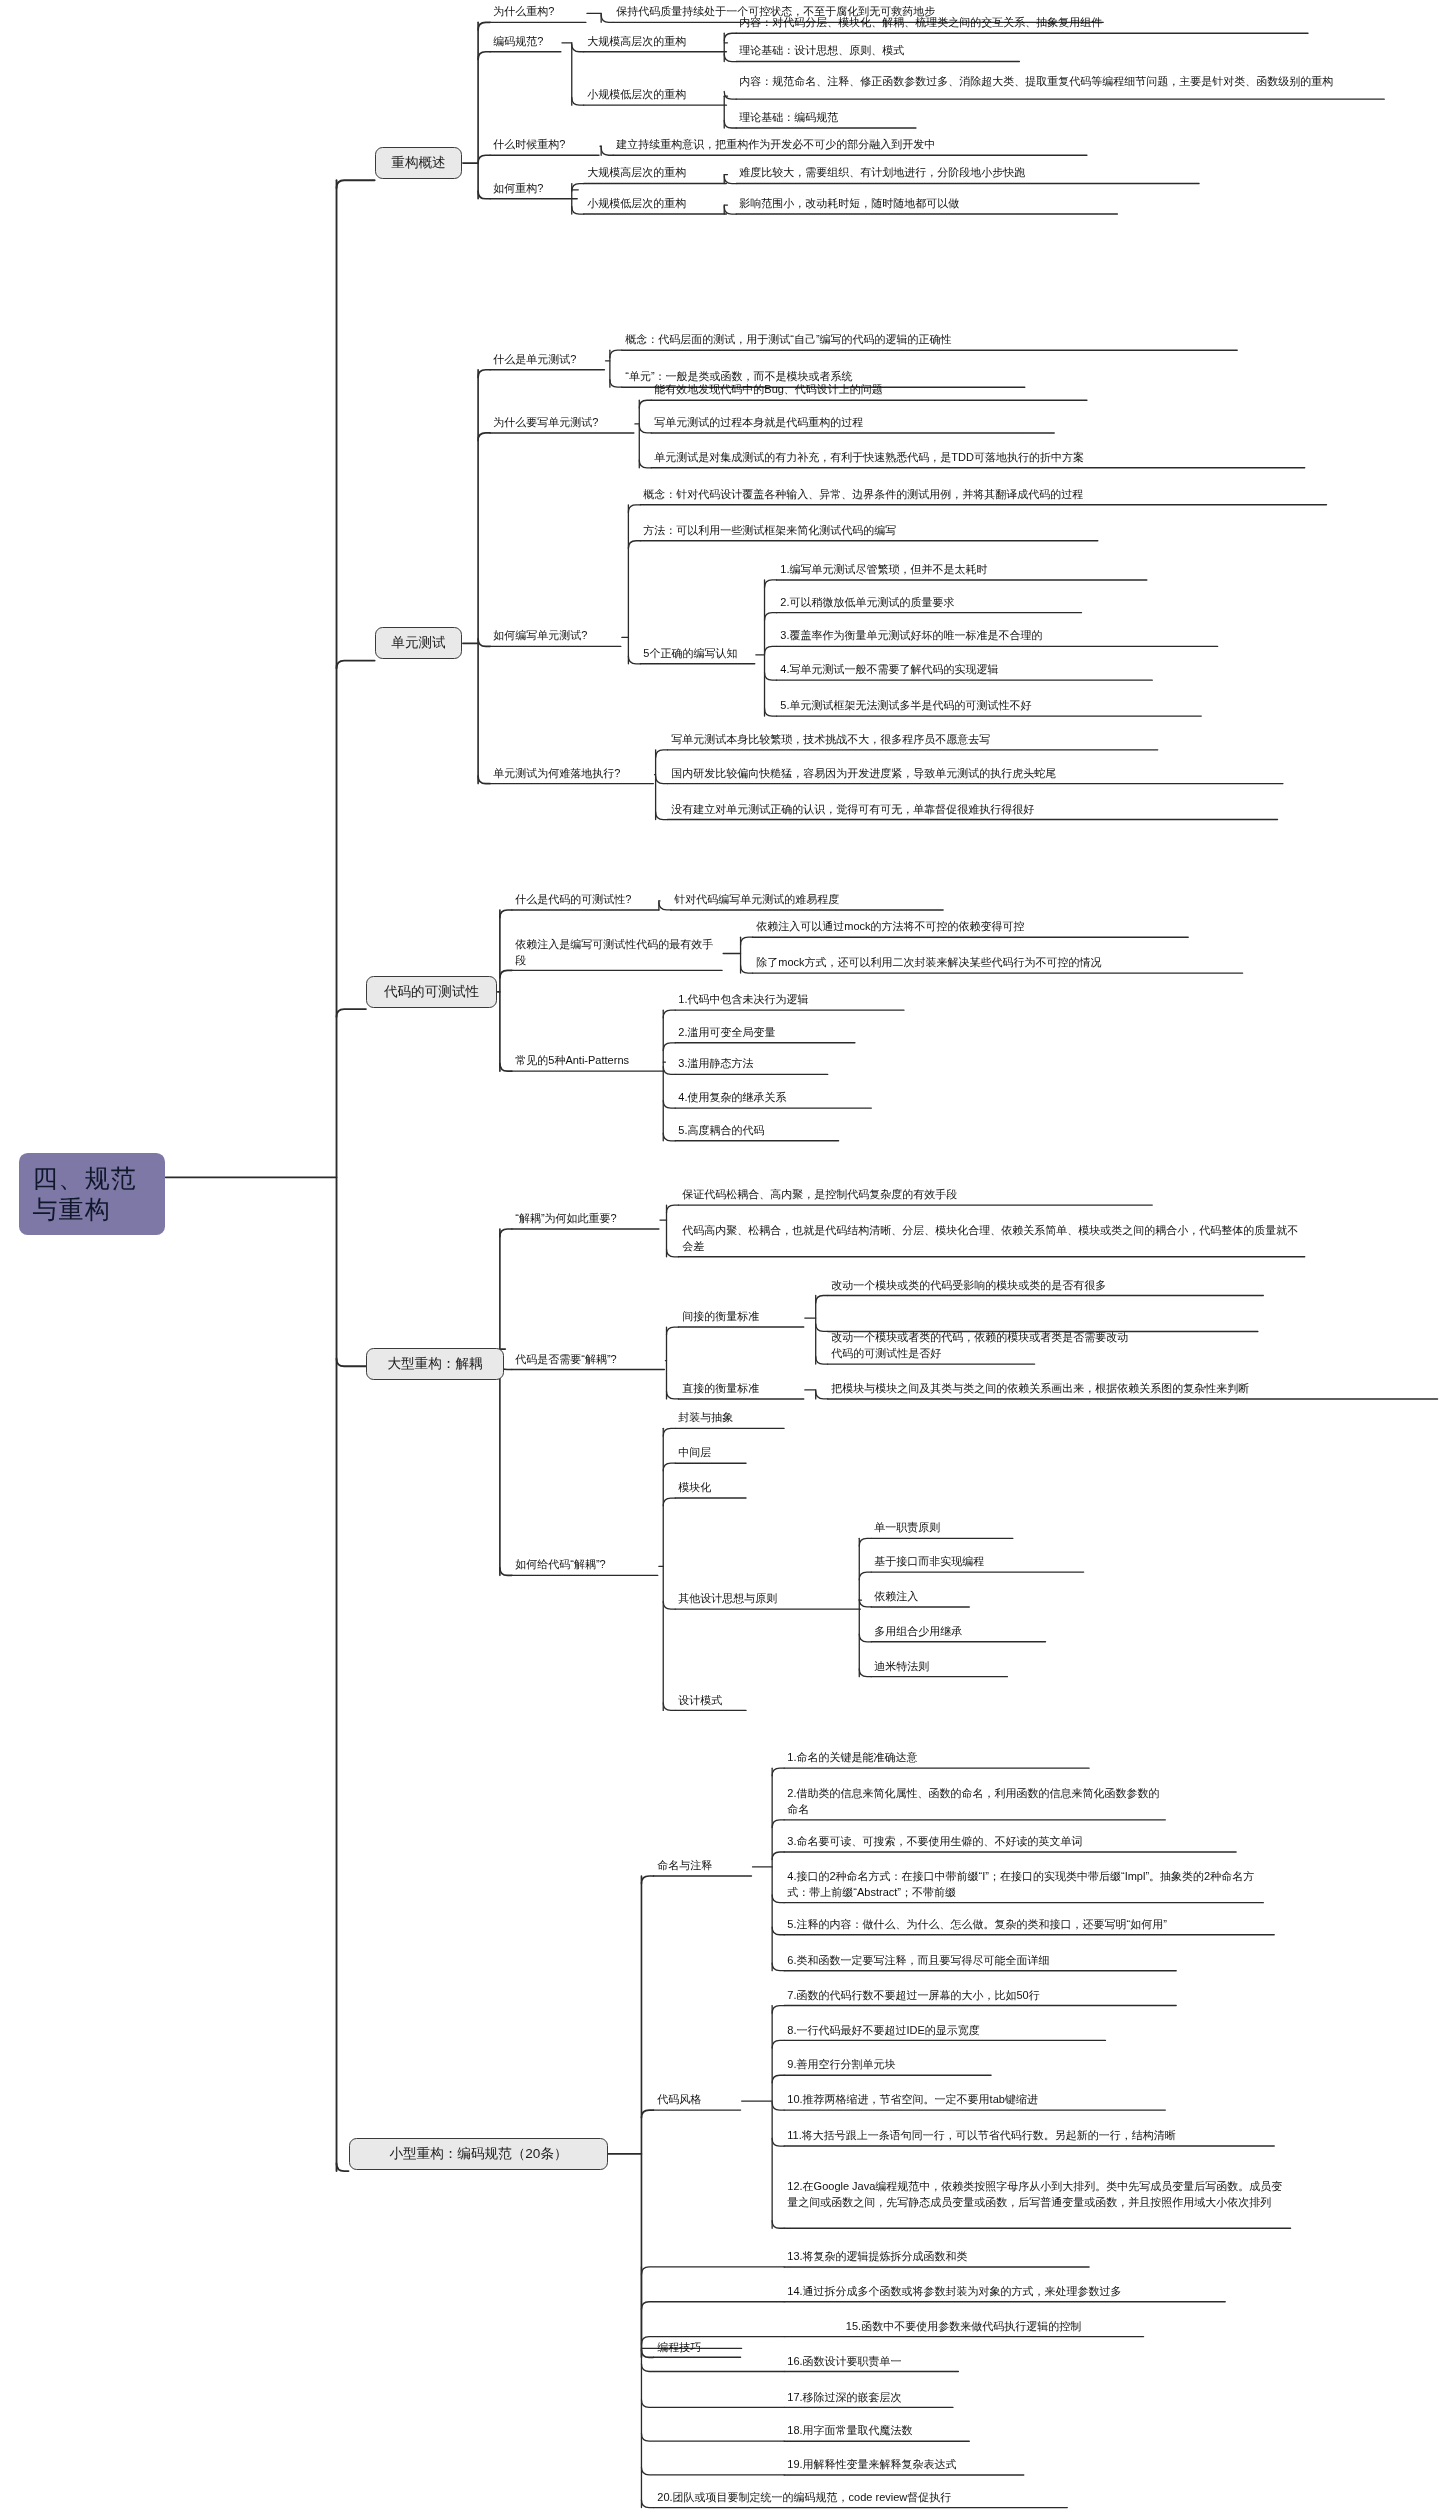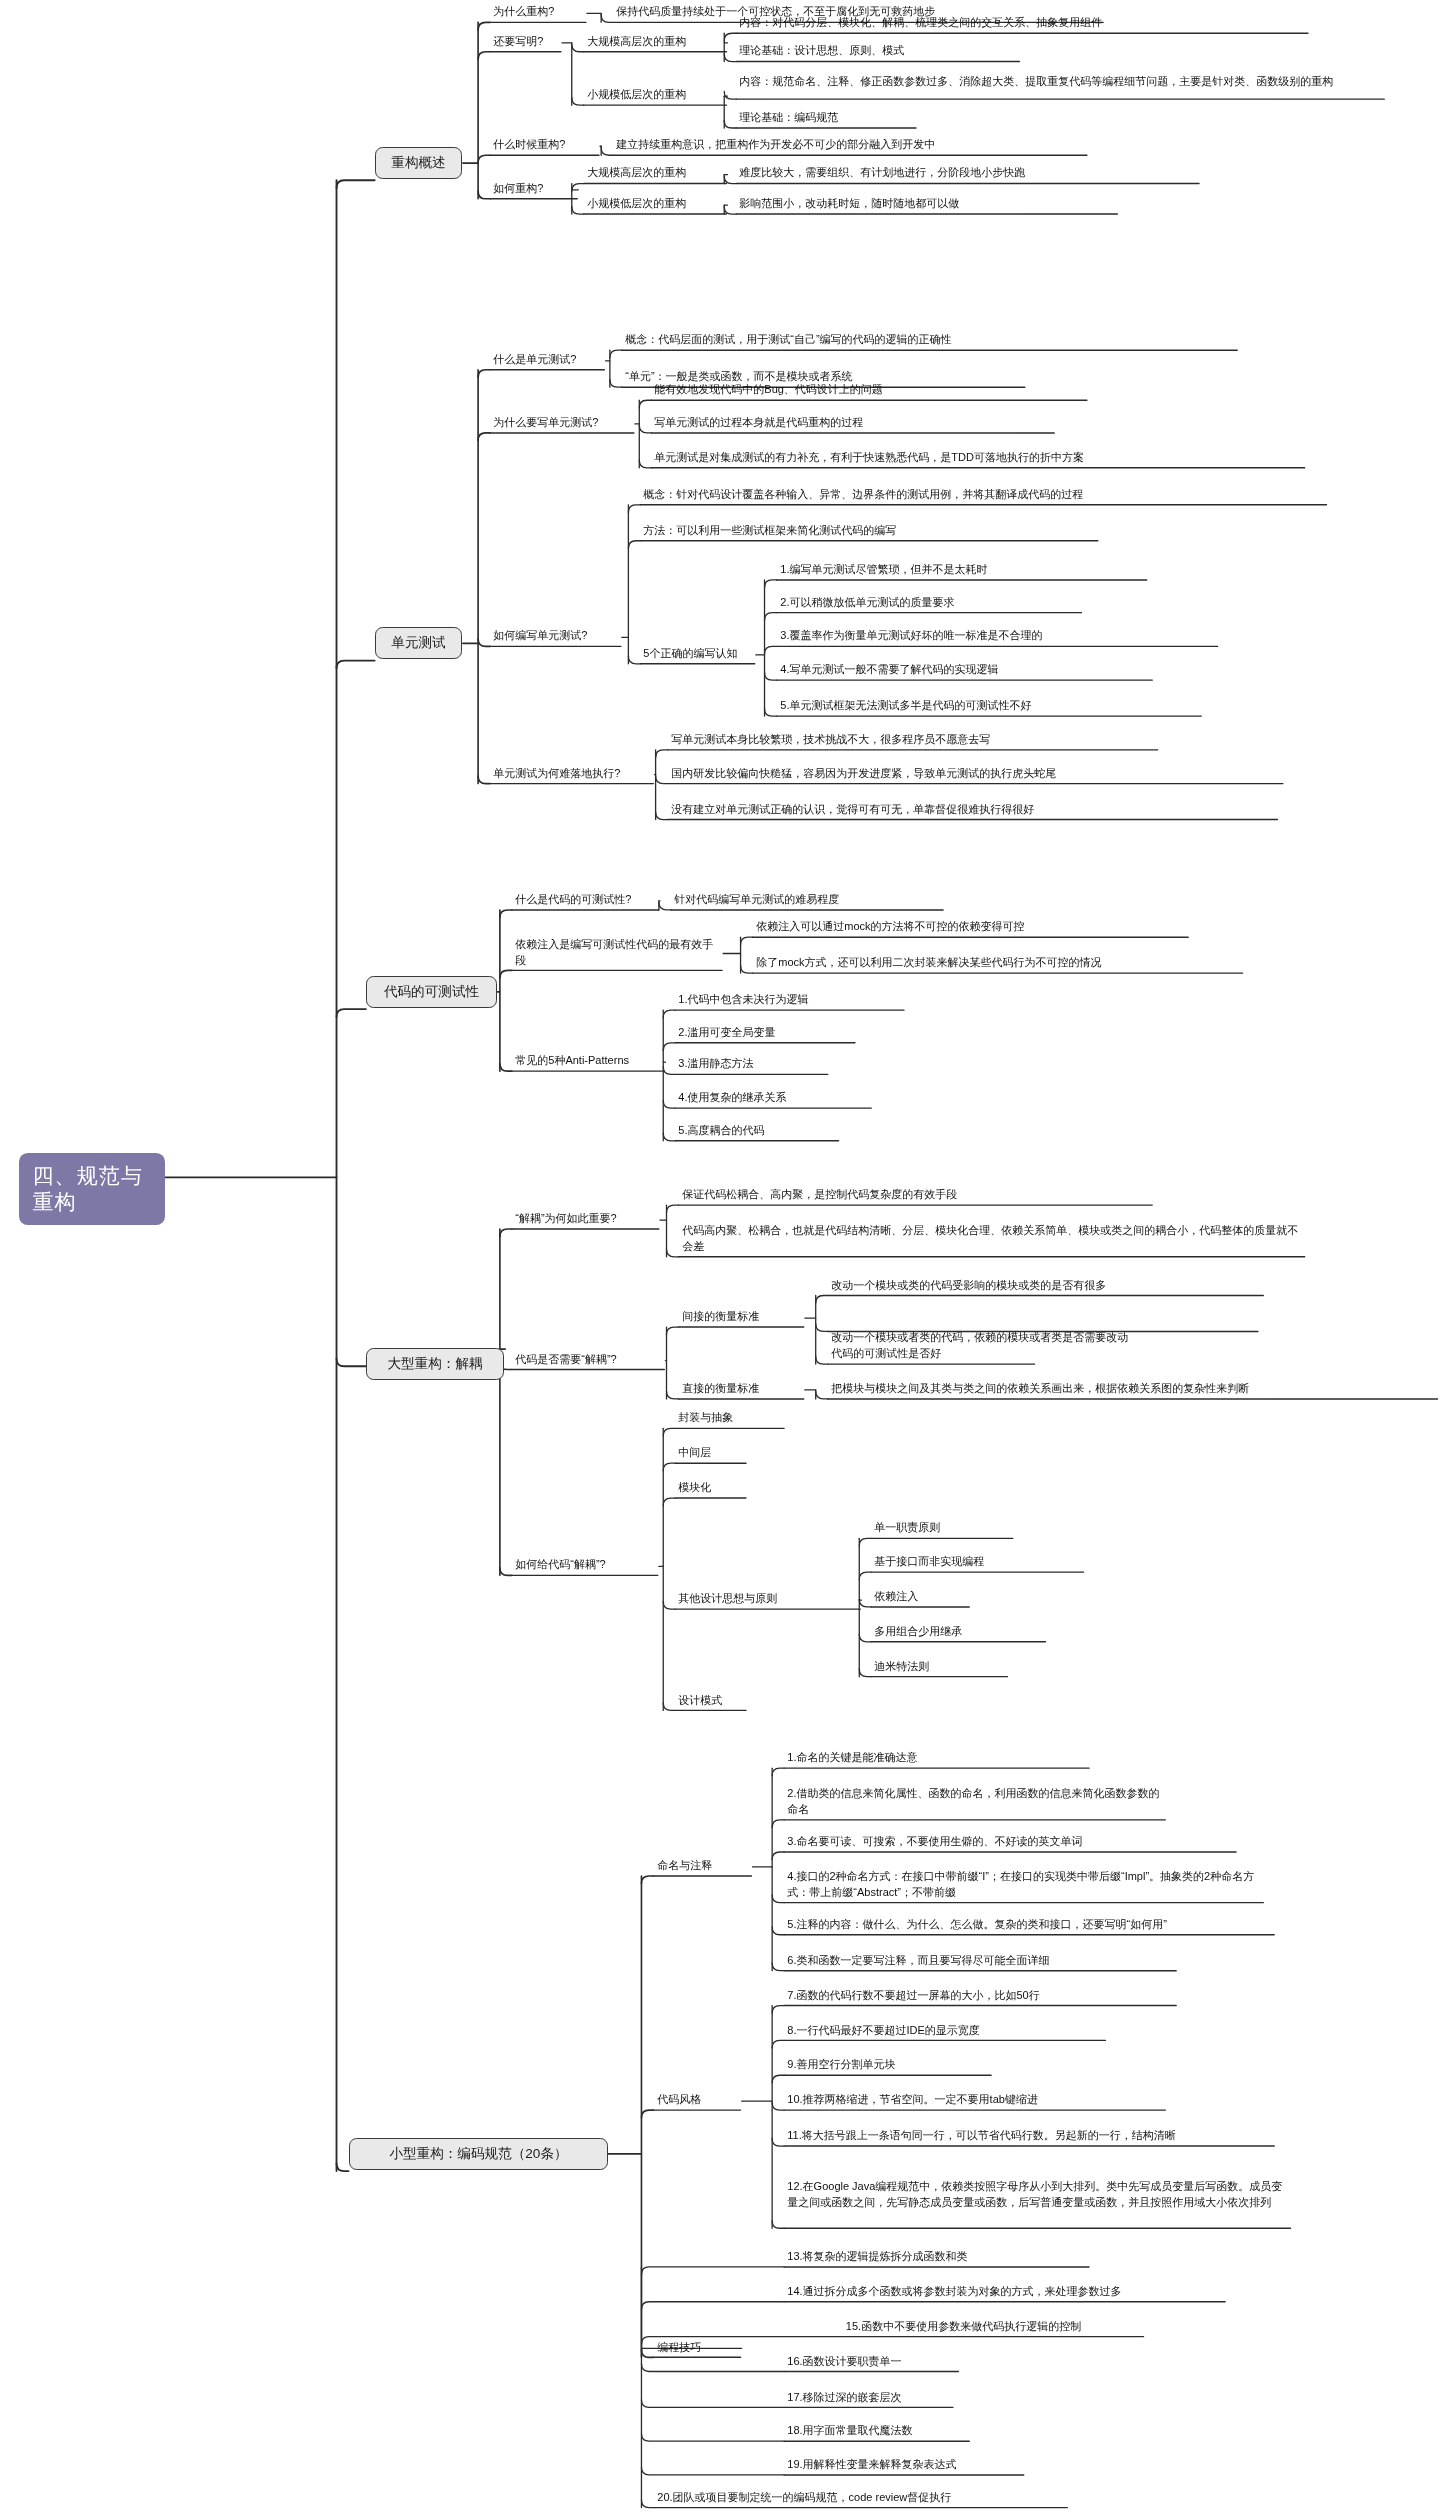--- a/index.html
+++ b/index.html
@@ -2,22 +2,22 @@
 <html style="font-size:8.7px"><head>
 <meta charset="utf-8">
 <style>
   html,body{margin:0;padding:0;background:#ffffff;}
   body{font-family:"Liberation Sans","DejaVu Sans",sans-serif;}
   #stage{position:relative;width:1449px;height:2512px;background:#fff;overflow:hidden;}
   #links{position:absolute;left:0;top:0;width:1449px;height:2512px;pointer-events:none;}
   .node{position:absolute;box-sizing:border-box;}
   
   .n-root{
-    background:#7e78a6;border-radius:8.7px;color:#ffffff;
-    font-size:21px;line-height:1.25;letter-spacing:1.1px;
+    background:#7e78a6;border-radius:8.7px;color:#0f172a;
+    font-size:25px;line-height:1.25;letter-spacing:1.1px;
     display:flex;align-items:center;justify-content:flex-end;
     padding:9.8px 14px;font-weight:400;
   }
   
   .n-branch{
     background:#e9e9e9;border:1.4px solid #3a3a3a;border-radius:7.6px;
     color:#1a1a1a;font-size:13.6px;line-height:1.25;
     display:flex;align-items:center;justify-content:center;
     padding:6.5px 11px;white-space:nowrap;
   }
@@ -291,21 +291,21 @@
       <div class="node n-branch" style="left: 375px; top: 147px; width: 87px; min-height: 30.5px;">
         <span>重构概述</span>
       </div>
       <div class="node n-text" style="left: 490px; top: 3.3px; width: 96px; min-height: 16.3px;">
         <span>为什么重构?</span>
       </div>
       <div class="node n-text" style="left: 613px; top: 3.3px; width: 490px; min-height: 16.3px;">
         <span>保持代码质量持续处于一个可控状态，不至于腐化到无可救药地步</span>
       </div>
       <div class="node n-text" style="left: 490px; top: 33px; width: 71px; min-height: 16.3px;">
-        <span>还要写明?</span>
+        <span>编码规范?</span>
       </div>
       <div class="node n-text" style="left: 584px; top: 33px; width: 143px; min-height: 16.3px;">
         <span>大规模高层次的重构</span>
       </div>
       <div class="node n-text" style="left: 736px; top: 14px; width: 572px; min-height: 16.3px;">
         <span>内容：对代码分层、模块化、解耦、梳理类之间的交互关系、抽象复用组件</span>
       </div>
       <div class="node n-text" style="left: 736px; top: 42px; width: 283px; min-height: 16.3px;">
         <span>理论基础：设计思想、原则、模式</span>
       </div>

